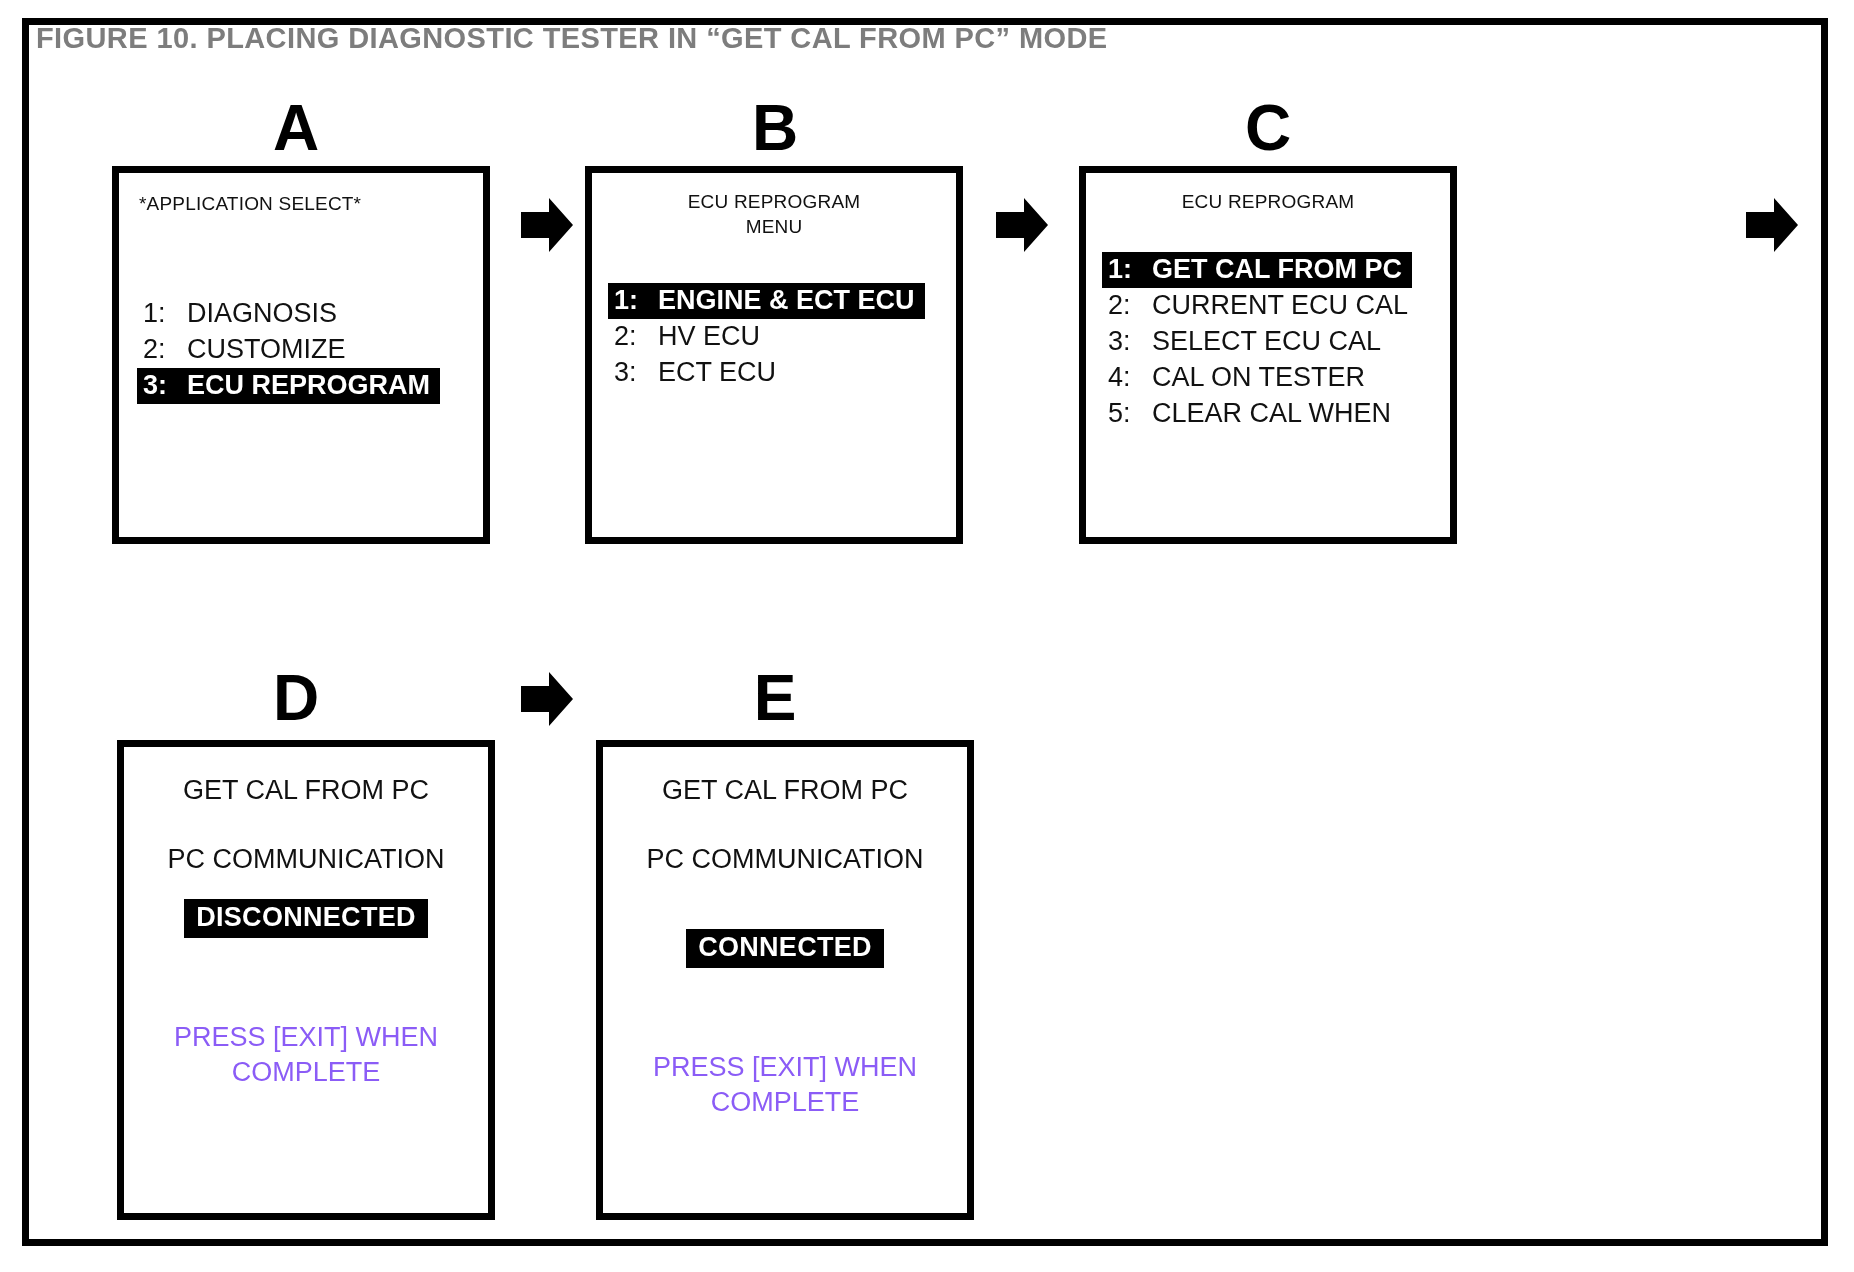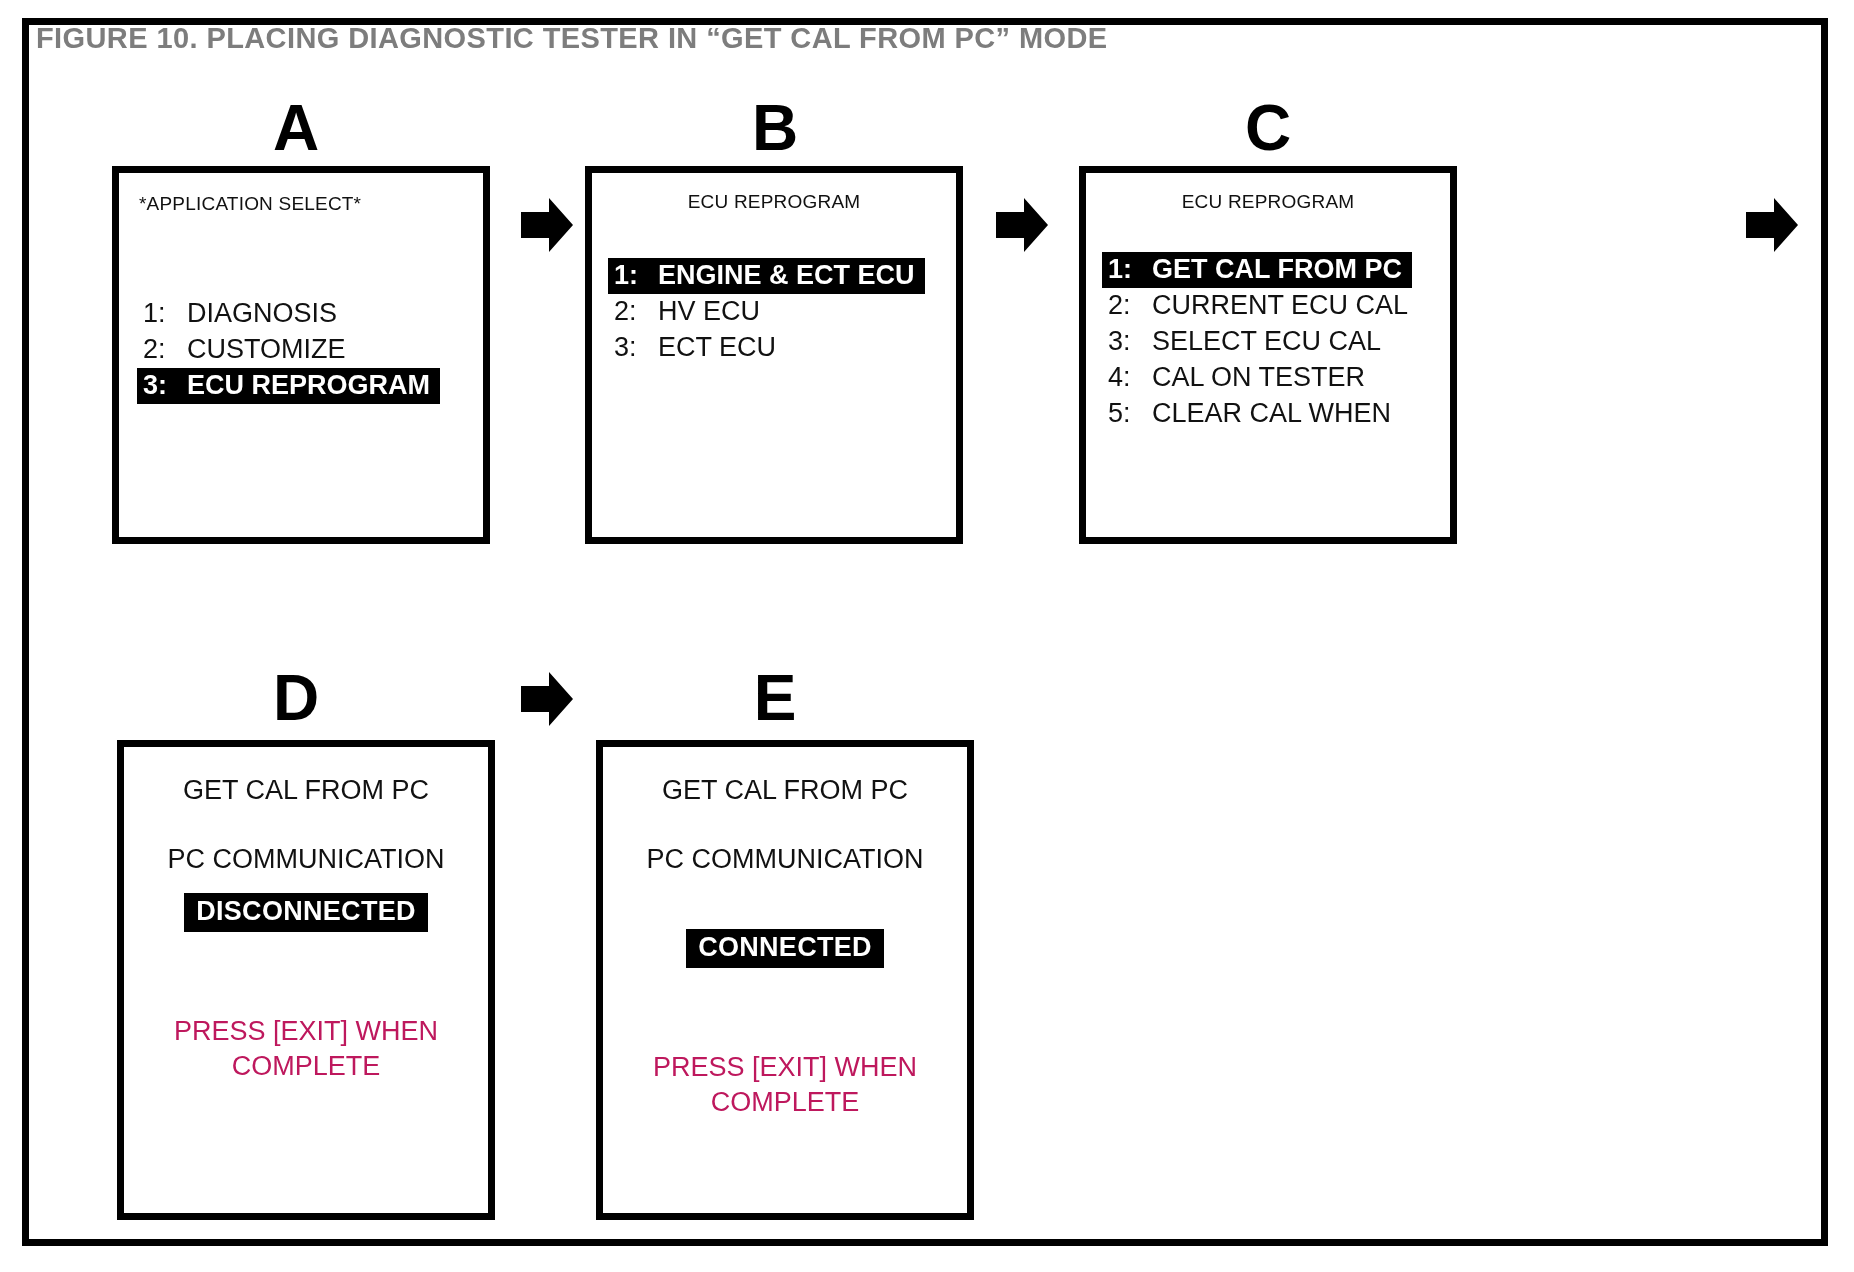--- a/index.html
+++ b/index.html
@@ -118,21 +118,21 @@
     padding: 3px 12px 5px 12px;
     letter-spacing: 0.3px;
     white-space: nowrap;
   }
 
   .badge-wrap { text-align: center; }
 
   .press-exit {
     text-align: center;
     font-size: 27px;
-    color: #be185d;
+    color: #8b5cf6;
     line-height: 1.28;
     white-space: nowrap;
   }
 
   
   .arrow {
     position: absolute;
     width: 52px;
     height: 58px;
   }
@@ -171,20 +171,21 @@
   <div class="arrow" style="left:521px; top:196px;">
     <svg viewBox="0 0 52 58" xmlns="http://www.w3.org/2000/svg" aria-hidden="true">
       <path d="M0 16 L28 16 L28 2 L52 29 L28 56 L28 42 L0 42 Z" fill="#000000"></path>
     </svg>
   </div>
 
   <div class="panel-letter" style="left:775px; top:96px;">B</div>
 
   <div class="screen" style="left:585px; top:166px; width:378px; height:378px;">
     <div class="screen-title" style="margin-top:16px;">ECU REPROGRAM</div>
+    <div class="screen-title">MENU</div>
 
     <ul class="menu-list" style="margin-top:44px; margin-left:22px;">
       <li class="menu-row selected">
         <span class="idx">1:</span>
         <span>ENGINE &amp; ECT ECU</span>
       </li>
       <li class="menu-row">
         <span class="idx">2:</span>
         <span>HV ECU</span>
       </li>
@@ -234,21 +235,21 @@
     <svg viewBox="0 0 52 58" xmlns="http://www.w3.org/2000/svg" aria-hidden="true">
       <path d="M0 16 L28 16 L28 2 L52 29 L28 56 L28 42 L0 42 Z" fill="#000000"></path>
     </svg>
   </div>
 
   <div class="panel-letter" style="left:296px; top:666px;">D</div>
 
   <div class="screen" style="left:117px; top:740px; width:378px; height:480px;">
     <div class="status-line" style="margin-top:28px;">GET CAL FROM PC</div>
     <div class="status-line" style="margin-top:38px;">PC COMMUNICATION</div>
-    <div class="badge-wrap" style="margin-top:18px;">
+    <div class="badge-wrap" style="margin-top:24px;">
       <span class="status-badge">DISCONNECTED</span>
     </div>
     <div class="press-exit" style="margin-top:82px;">PRESS [EXIT] WHEN</div>
     <div class="press-exit">COMPLETE</div>
   </div>
 
   <div class="arrow" style="left:521px; top:670px;">
     <svg viewBox="0 0 52 58" xmlns="http://www.w3.org/2000/svg" aria-hidden="true">
       <path d="M0 16 L28 16 L28 2 L52 29 L28 56 L28 42 L0 42 Z" fill="#000000"></path>
     </svg>

